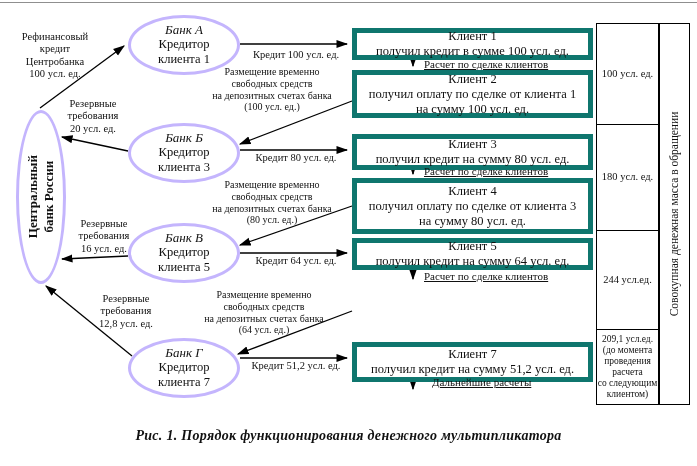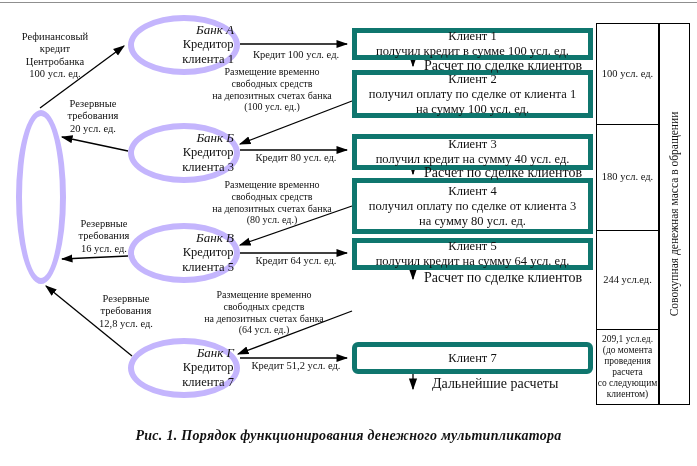--- a/index.html
+++ b/index.html
@@ -3,41 +3,41 @@
 <meta charset="utf-8">
 <style>
   html,body{margin:0;padding:0;background:#fff;}
   .stage{
     position:relative;width:697px;height:466px;background:#ffffff;overflow:hidden;
     font-family:"Liberation Serif","DejaVu Serif",serif;color:#111;
   }
   .frame-top{position:absolute;left:0;top:2px;width:697px;height:1px;background:#8f8f8f;}
   .lines{position:absolute;left:0;top:0;width:697px;height:466px;}
   .ellipse{
-    position:absolute;border:6px solid #c4b5fd;border-radius:50%;background:#fff;
-    display:flex;flex-direction:column;align-items:flex-end;justify-content:center;
+    position:absolute;border:3px solid #c4b5fd;border-radius:50%;background:#fff;
+    display:flex;flex-direction:column;align-items:center;justify-content:center;
     box-sizing:border-box;text-align:center;
   }
   .bank-name{font-style:italic;font-size:13px;line-height:1.15;}
   .bank-role{font-size:12.5px;line-height:1.2;white-space:pre-line;}
   .cb-label{
     transform:rotate(-90deg);white-space:pre-line;text-align:center;
     font-weight:bold;font-size:13px;line-height:1.2;width:170px;
   }
   .client{
     position:absolute;left:352px;width:241px;border:5px solid #0f766e;background:#fff;
     box-sizing:border-box;display:flex;flex-direction:column;align-items:center;justify-content:center;
     text-align:center;font-size:12.5px;line-height:1.2;
   }
   .client .desc{white-space:pre-line;}
   .lbl{
     position:absolute;text-align:center;white-space:pre-line;
     font-size:10.5px;line-height:1.18;color:#111;
   }
-  .lbl-small{font-size:14px;white-space:nowrap;text-align:right;}
+  .lbl-small{font-size:11px;white-space:nowrap;text-align:right;text-decoration:underline;}
   .amount-cell{
     position:absolute;left:596px;width:63px;border:1px solid #000;background:#fff;
     box-sizing:border-box;display:flex;align-items:center;justify-content:center;
     text-align:center;font-size:10.5px;line-height:1.2;white-space:pre-line;
   }
   .amount-cell.small{font-size:9.5px;line-height:1.15;}
   .vbar{
     position:absolute;left:659px;top:23px;width:31px;height:382px;
     border:1px solid #000;box-sizing:border-box;background:#fff;
     display:flex;align-items:center;justify-content:center;
@@ -111,33 +111,34 @@
     <div class="title">Клиент 1</div>
     <div class="desc">получил кредит в сумме 100 усл. ед.</div>
   </div>
   <div class="client" style="top:70px;height:48px;">
     <div class="title">Клиент 2</div>
     <div class="desc">получил оплату по сделке от клиента 1
 на сумму 100 усл. ед.</div>
   </div>
   <div class="client" style="top:134px;height:36px;">
     <div class="title">Клиент 3</div>
-    <div class="desc">получил кредит на сумму 40 усл. ед.</div>
+    <div class="desc">получил кредит на сумму 80 усл. ед.</div>
   </div>
   <div class="client" style="top:178px;height:56px;">
     <div class="title">Клиент 4</div>
     <div class="desc">получил оплату по сделке от клиента 3
 на сумму 80 усл. ед.</div>
   </div>
   <div class="client" style="top:238px;height:32px;">
     <div class="title">Клиент 5</div>
     <div class="desc">получил кредит на сумму 64 усл. ед.</div>
   </div>
-  <div class="client" style="top:342px;height:32px;border-radius:6px;">
+  <div class="client" style="top:342px;height:40px;">
     <div class="title">Клиент 7</div>
+    <div class="desc">получил кредит на сумму 51,2 усл. ед.</div>
   </div>
 
   <div class="lbl" style="left:5px;top:31px;width:100px;">Рефинансовый
 кредит
 Центробанка
 100 усл. ед.</div>
   <div class="lbl" style="left:47px;top:98px;width:92px;">Резервные
 требования
 20 усл. ед.</div>
   <div class="lbl" style="left:58px;top:218px;width:92px;">Резервные

